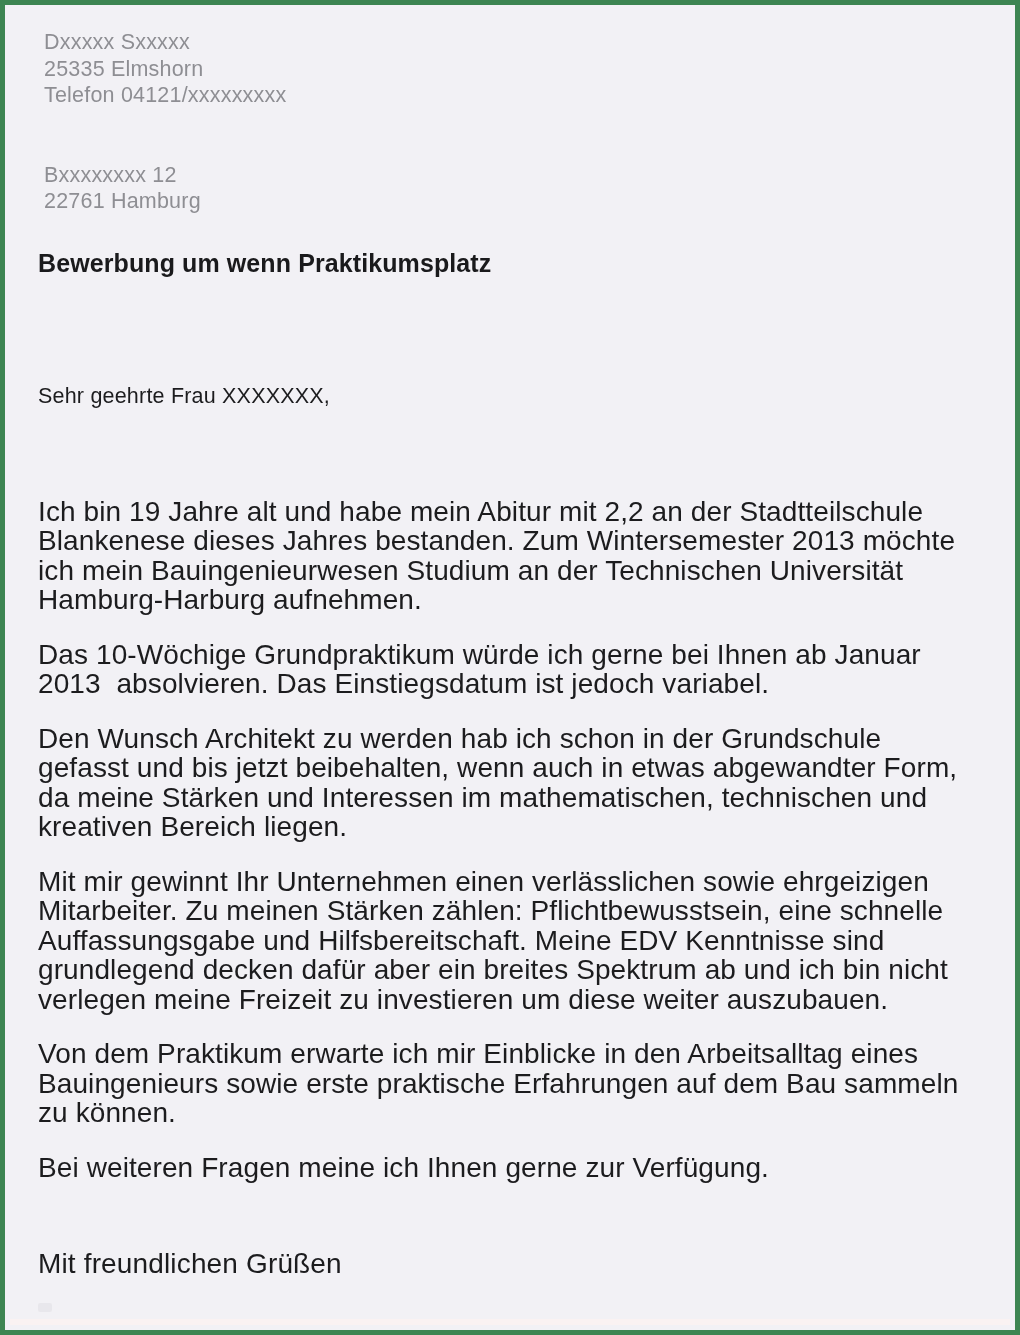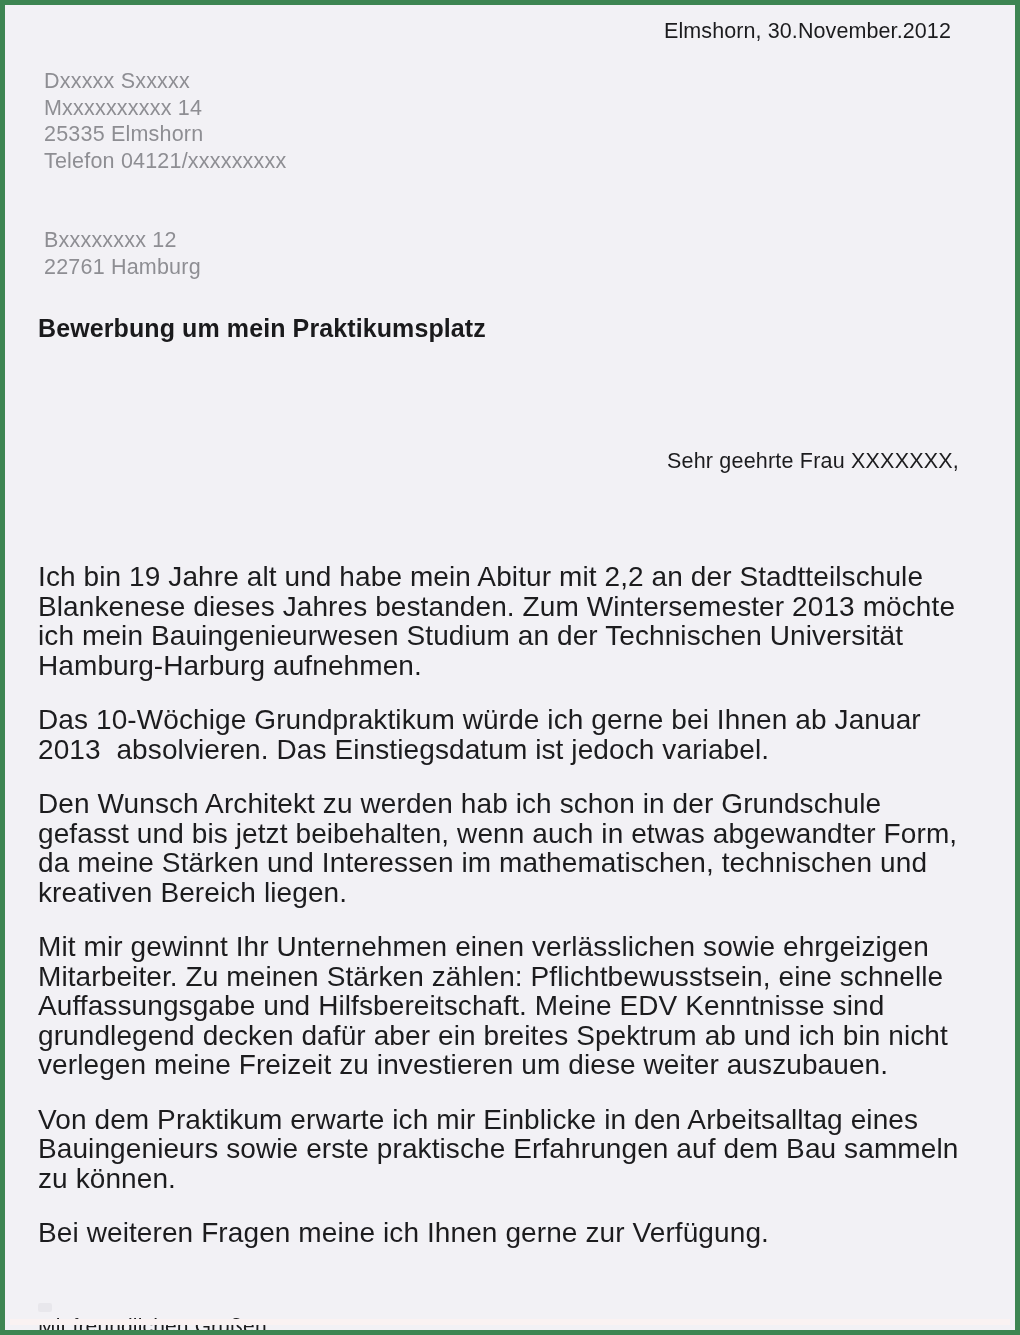--- a/index.html
+++ b/index.html
@@ -56,21 +56,20 @@
     font-weight: bold;
     color: #1a1a1c;
     letter-spacing: 0.1px;
     margin: 34px 0 0 0;
   }
   .salutation {
     font-size: 21.5px;
     color: #1c1c1e;
     letter-spacing: 0.2px;
     margin: 106px 0 0 0;
-    text-align: right;
   }
   .body-text {
     margin: 0;
     padding: 0;
   }
   .para {
     font-size: 28px;
     line-height: 29.5px;
     color: #1c1c1e;
     letter-spacing: 0.1px;
@@ -78,21 +77,21 @@
     max-width: 930px;
     white-space: pre-wrap;
   }
   .para:first-child { margin-top: 0; }
   .paragraphs { margin-top: 88px; }
 
   .closing {
     margin-top: 66px;
   }
   .closing-line {
-    font-size: 21px;
+    font-size: 28px;
     color: #1c1c1e;
     letter-spacing: 0.15px;
     margin: 0;
   }
   .signature-name {
     font-size: 21.5px;
     color: #404040;
     letter-spacing: 0.2px;
     margin: 48px 0 12px 0;
     white-space: pre;
@@ -115,35 +114,33 @@
     height: 6px;
     background: #faf2f2;
   }
 </style>
 </head>
 <body>
 
 <div class="page">
   <div class="sheet">
 
-    <div class="date-line">Elmshorn, 30.November.2012</div>
 
     <div class="addr-block sender-block">
       <div>Dxxxxx Sxxxxx</div>
-      <div>Mxxxxxxxxxx 14</div>
       <div>25335 Elmshorn</div>
       <div>Telefon 04121/xxxxxxxxx</div>
     </div>
 
     <div class="addr-block recipient-block">
       <div>Bxxxxxxxx 12</div>
       <div>22761 Hamburg</div>
     </div>
 
-    <h1 class="subject">Bewerbung um mein Praktikumsplatz</h1>
+    <h1 class="subject">Bewerbung um wenn Praktikumsplatz</h1>
 
     <div class="salutation">Sehr geehrte Frau XXXXXXX,</div>
 
     <div class="body-text paragraphs">
       <p class="para">Ich bin 19 Jahre alt und habe mein Abitur mit 2,2 an der Stadtteilschule Blankenese dieses Jahres bestanden. Zum Wintersemester 2013 möchte ich mein Bauingenieurwesen Studium an der Technischen Universität Hamburg-Harburg aufnehmen.</p>
       <p class="para">Das 10-Wöchige Grundpraktikum würde ich gerne bei Ihnen ab Januar 2013  absolvieren. Das Einstiegsdatum ist jedoch variabel.</p>
       <p class="para">Den Wunsch Architekt zu werden hab ich schon in der Grundschule gefasst und bis jetzt beibehalten, wenn auch in etwas abgewandter Form, da meine Stärken und Interessen im mathematischen, technischen und kreativen Bereich liegen.</p>
       <p class="para">Mit mir gewinnt Ihr Unternehmen einen verlässlichen sowie ehrgeizigen Mitarbeiter. Zu meinen Stärken zählen: Pflichtbewusstsein, eine schnelle Auffassungsgabe und Hilfsbereitschaft. Meine EDV Kenntnisse sind grundlegend decken dafür aber ein breites Spektrum ab und ich bin nicht verlegen meine Freizeit zu investieren um diese weiter auszubauen.</p>
       <p class="para">Von dem Praktikum erwarte ich mir Einblicke in den Arbeitsalltag eines Bauingenieurs sowie erste praktische Erfahrungen auf dem Bau sammeln zu können.</p>
       <p class="para">Bei weiteren Fragen meine ich Ihnen gerne zur Verfügung.</p>

